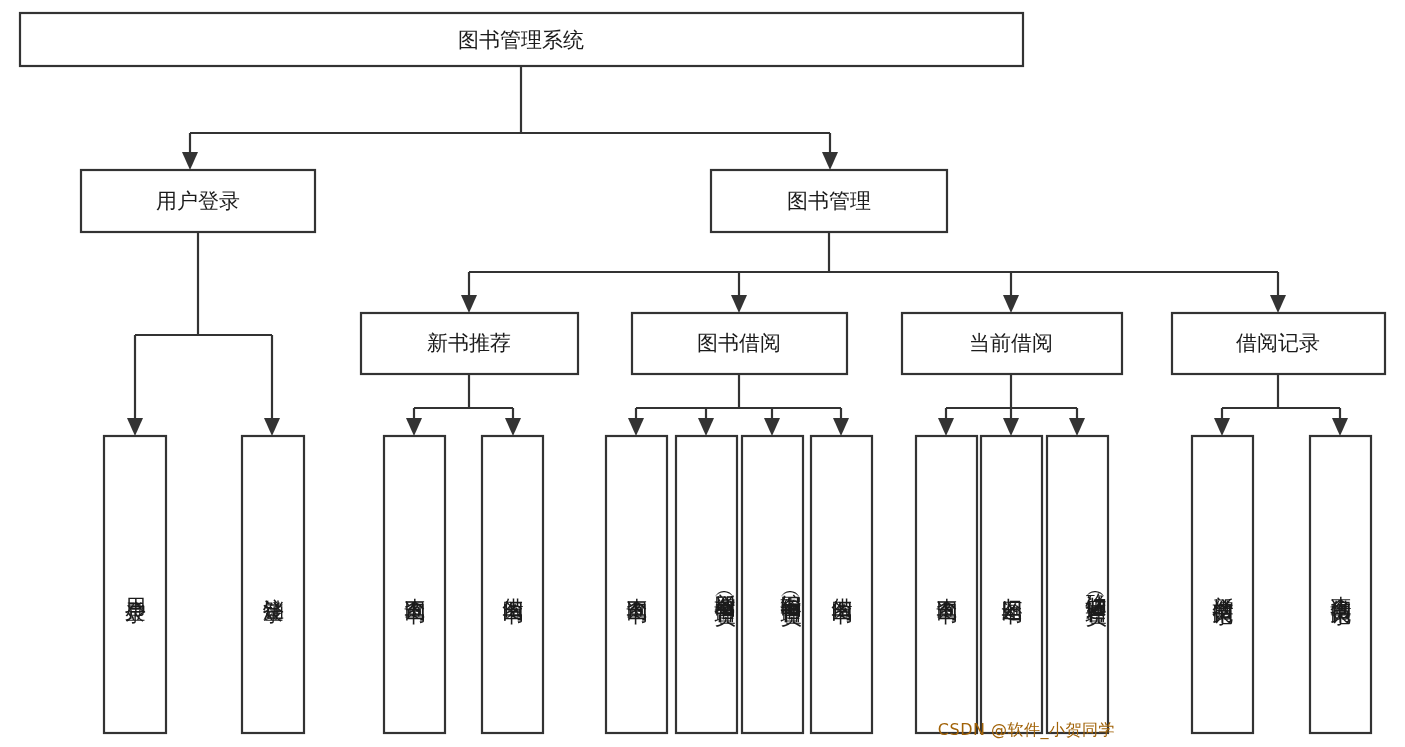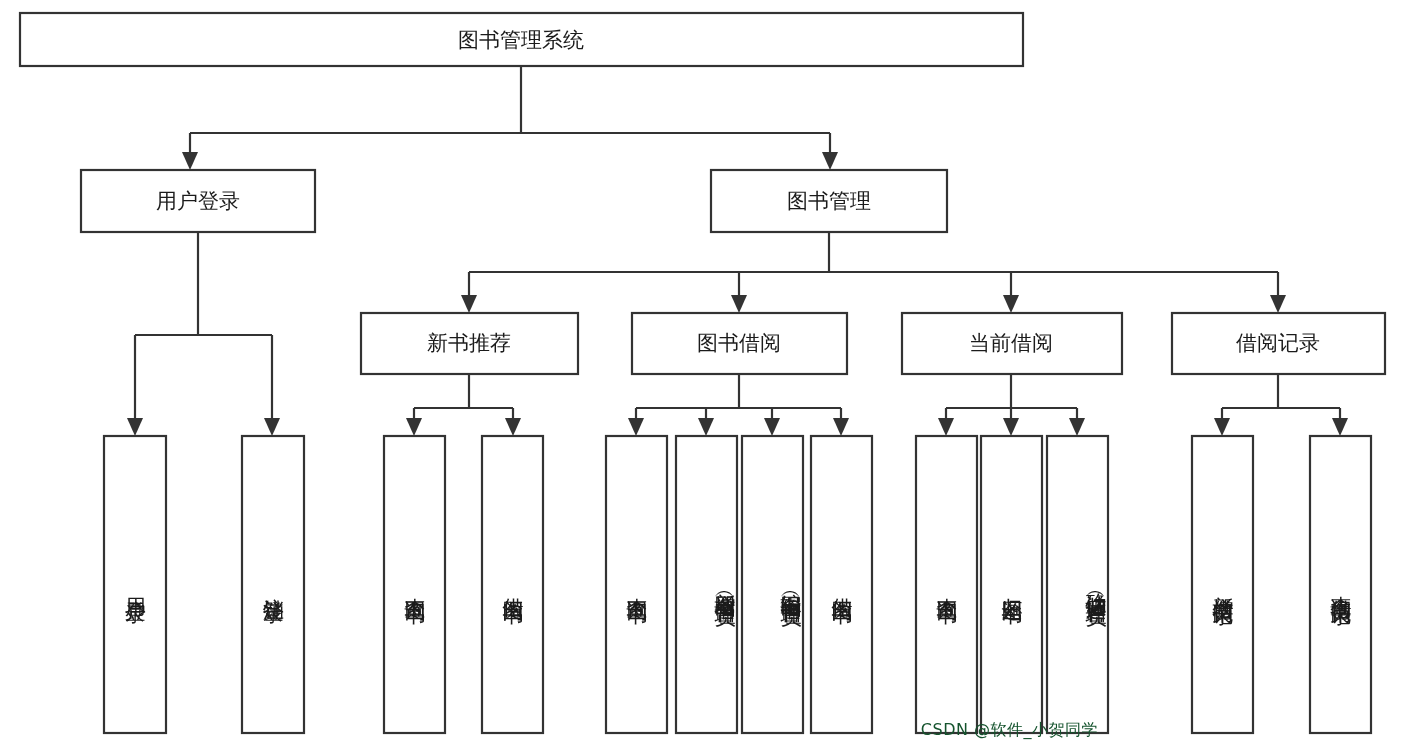--- a/index.html
+++ b/index.html
@@ -57,25 +57,25 @@
     font-size: 21px;
     line-height: 1.18;
     color: #1b1b1b;
     letter-spacing: 2px;
     text-align: center;
     white-space: nowrap;
     pointer-events: none;
   }
   .watermark {
     position: absolute;
-    right: 25px;
+    right: 8px;
     bottom: 6px;
     font-family: "DejaVu Sans", "Liberation Sans", sans-serif;
     font-size: 16px;
-    color: #14532d;
+    color: #a16207;
     letter-spacing: 0.5px;
     white-space: nowrap;
   }
 </style>
 </head>
 <body>
 
 <div id="diagram-root">
 
   <svg id="flow" viewBox="0 0 1405 747">

